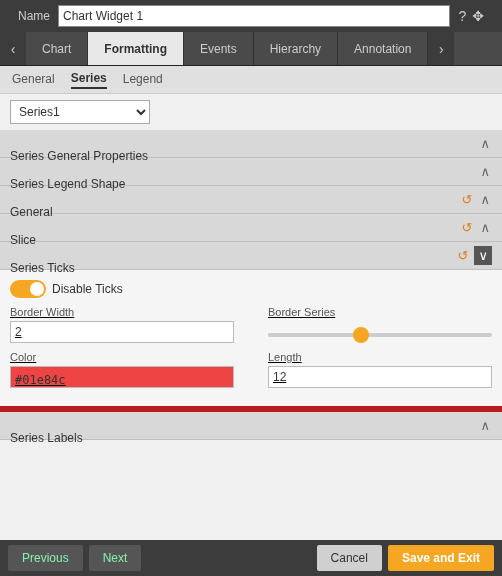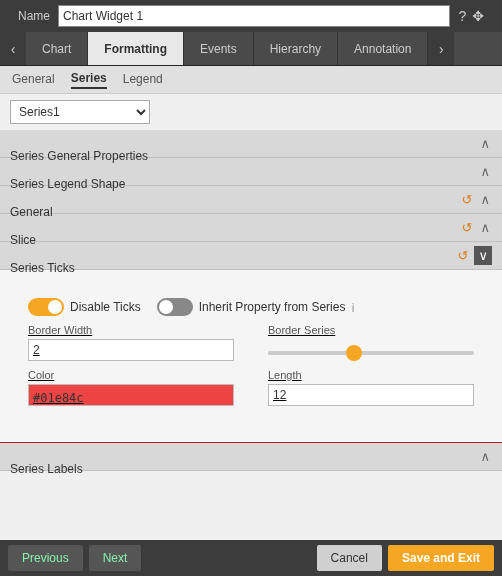--- a/index.html
+++ b/index.html
@@ -155,23 +155,23 @@
       font-size: 13px;
       cursor: pointer;
       background: none;
       border: none;
       padding: 2px;
     }
     .icon-btn.orange { color: #e08020; }
     .icon-btn.dark { background: #555; color: #fff; padding: 2px 4px; }
 
     .section-content {
-      padding: 28px;
+      padding: 10px;
       background: #f5f5f5;
-      border-bottom: 1px solid #b91c1c;
+      border-bottom: 6px solid #b91c1c;
     }
 
     .toggle-row {
       display: flex;
       align-items: center;
       gap: 16px;
       margin-bottom: 8px;
     }
     .toggle-group {
       display: flex;
@@ -404,29 +404,20 @@
 
         <div class="toggle-group">
           <div class="toggle-switch">
             <div class="toggle-track on">
               <div class="toggle-thumb right"></div>
             </div>
           </div>
           <span class="toggle-label">Disable Ticks</span>
         </div>
 
-        <div class="toggle-group">
-          <div class="toggle-switch">
-            <div class="toggle-track gray">
-              <div class="toggle-thumb left"></div>
-            </div>
-          </div>
-          <span class="toggle-label">Inherit Property from Series</span>
-          <span class="info-icon">ℹ</span>
-        </div>
       </div>
 
       <div class="field-row">
         <div class="field-group">
           <span class="field-label">Border Width</span>
           <input class="field-input" type="text" value="2" style="">
         </div>
         <div class="field-group">
           <span class="field-label">Border Series</span>
           <div class="slider-container">

